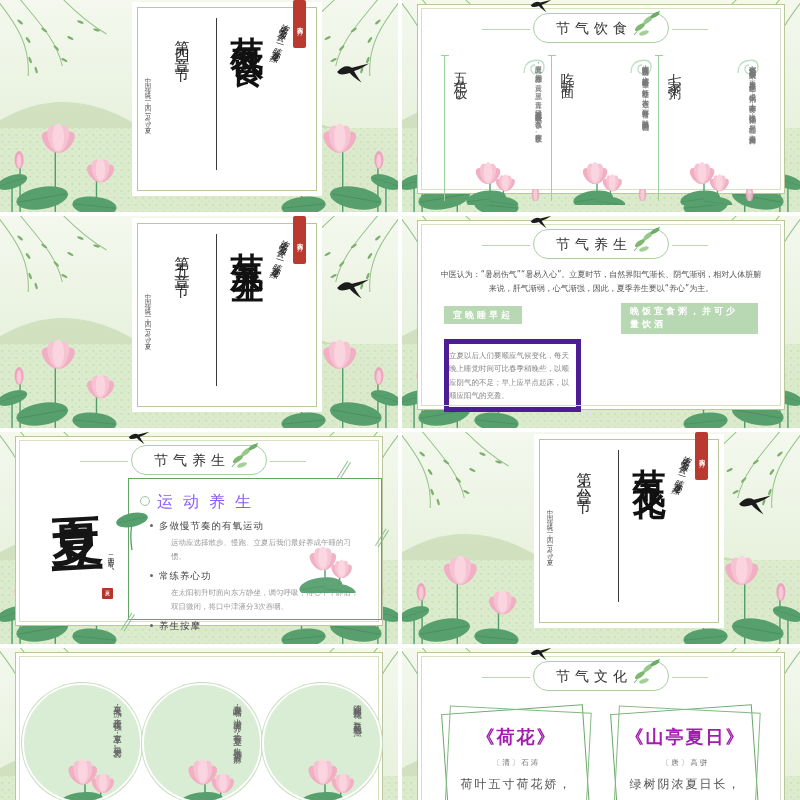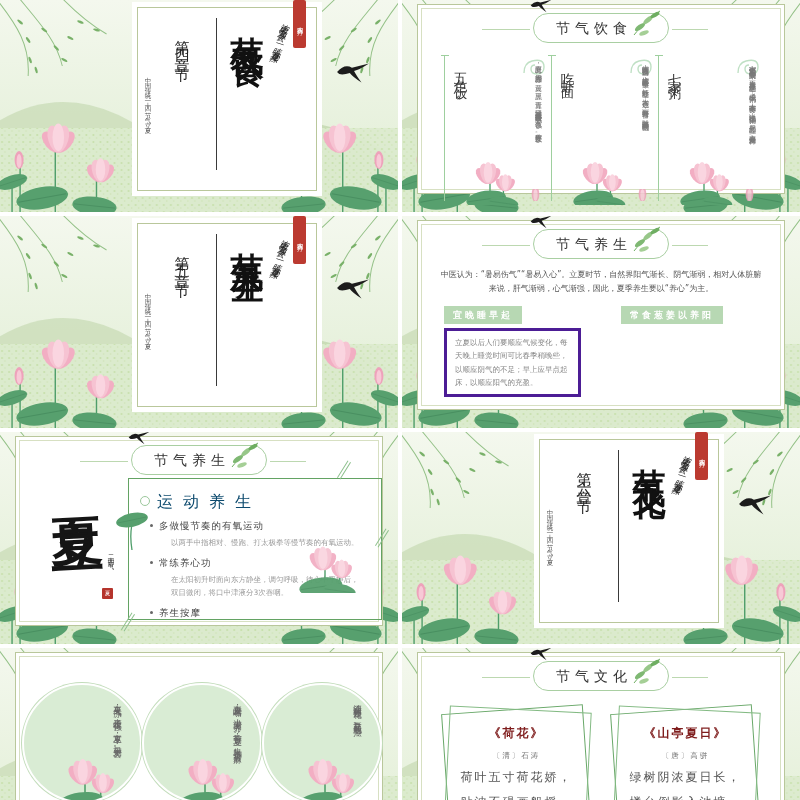--- a/index.html
+++ b/index.html
@@ -37,50 +37,50 @@
   .fcol-scroll{position:absolute;right:-4px;top:-4px;width:26px;height:26px;stroke:#bfe0c4;fill:none;}
   .fcol-title{position:absolute;left:7px;top:7px;writing-mode:vertical-rl;font-size:13.5px;letter-spacing:7px;color:#333;}
   .fcol-text{position:absolute;right:1px;top:5px;height:132px;writing-mode:vertical-rl;font-size:7px;line-height:1.55;letter-spacing:.5px;color:#7a7a7a;}
   .fcol-lotus{position:absolute;bottom:-4px;left:16px;width:58px;height:48px;}
   .fcol-bud{position:absolute;bottom:0;right:2px;width:13px;height:12px;opacity:.85;}
 
   
   .intro{margin:9px 20px 0;font-size:8px;line-height:1.8;color:#555;text-align:center;}
   .hblocks{display:grid;grid-template-columns:1fr 1fr;column-gap:14px;row-gap:6px;margin:6px 26px 0;align-items:start;gap:40px;}
   .hb-head{display:inline-block;background:#b7d8b3;color:#fff;font-size:9px;font-weight:bold;letter-spacing:3px;padding:2.5px 9px;}
-  .hb-box{border:3px solid #4c1d95;padding:5px 8px;margin-top:4px;font-size:7.5px;line-height:1.75;color:#878787;}
+  .hb-box{border:5px solid #4c1d95;padding:5px 0;margin-top:15px;font-size:7.5px;line-height:1.75;color:#878787;}
 
   
   .lixia{position:absolute;left:46px;top:44px;writing-mode:vertical-rl;font-size:52px;line-height:1.05;font-weight:bold;color:#151515;font-family:"DejaVu Serif","Liberation Serif",serif;transform:rotate(-3deg);}
   .lixia-side{position:absolute;left:106px;top:118px;writing-mode:vertical-rl;font-size:6.5px;letter-spacing:2px;color:#333;}
   .lixia-seal{position:absolute;left:102px;top:156px;width:11px;height:11px;background:#b5342c;color:#fff;font-size:5.5px;display:flex;align-items:center;justify-content:center;border-radius:1px;}
   .sport-box{position:absolute;left:128px;top:46px;right:16px;bottom:24px;border:1px solid #63a363;}
   .hatch{position:absolute;width:20px;height:4px;border-top:1px solid #8cc08c;border-bottom:1px solid #8cc08c;transform:rotate(-58deg);}
-  .sport-head{position:relative;margin:13px 0 0 28px;font-size:16px;letter-spacing:10px;color:#0c4a6e;font-weight:500;}
+  .sport-head{position:relative;margin:13px 0 0 28px;font-size:16px;letter-spacing:10px;color:#8b5cf6;font-weight:500;}
   .sport-head::before{content:"";position:absolute;left:-17px;top:4px;width:8px;height:8px;border:1.5px solid #9cc89c;border-radius:50%;}
   .sp-item{position:relative;margin:7px 0 0 30px;font-size:9.5px;color:#444;letter-spacing:1px;}
   .sp-item::before{content:"";position:absolute;left:-9px;top:4px;width:3px;height:3px;background:#666;border-radius:50%;}
   .sp-desc{margin:3px 16px 0 42px;font-size:7.5px;line-height:1.8;color:#9a9a9a;}
   .sport-leaf{position:absolute;left:112px;top:78px;width:42px;height:40px;}
   .sport-lotus{position:absolute;right:24px;bottom:26px;width:64px;height:52px;opacity:.95;}
 
   
   .circles{display:flex;justify-content:space-between;padding:0 6px;margin-top:30px;}
   .pcircle{position:relative;width:120px;height:120px;border-radius:50%;background:#d9ecd4;border:2px solid #fff;box-shadow:0 0 0 1px #c2dcba;overflow:hidden;flex:none;}
   .pc-text{position:absolute;right:15px;top:13px;height:94px;writing-mode:vertical-rl;font-size:8.5px;line-height:1.7;letter-spacing:1px;color:#666;}
   .pc-lotus{position:absolute;bottom:-8px;left:26px;width:70px;height:56px;}
 
   
   .poems{display:flex;justify-content:space-around;margin-top:16px;padding:0 14px;}
   .poem{position:relative;width:152px;height:150px;}
   .pframe,.pframe2{position:absolute;inset:2px 5px;}
   .pframe{border:1px solid #69a869;transform:rotate(-4deg);}
   .pframe2{border:1px solid #83ba83;transform:rotate(3deg);}
   .poem-inner{position:relative;text-align:center;padding-top:18px;}
-  .poem-title{font-size:12px;font-weight:bold;letter-spacing:2px;color:#7f1d1d;font-family:"DejaVu Serif","Liberation Serif",serif;}
+  .poem-title{font-size:18px;font-weight:bold;letter-spacing:2px;color:#a21caf;font-family:"DejaVu Serif","Liberation Serif",serif;}
   .poem-author{font-size:7.5px;color:#777;margin-top:9px;letter-spacing:2px;}
   .poem-line{font-size:12px;color:#555;margin-top:8px;letter-spacing:2px;}
 </style>
 </head>
 <body>
 
 <svg width="0" height="0" style="position:absolute" aria-hidden="true">
   <defs>
     <linearGradient id="skyg" x1="0" y1="0" x2="0" y2="1">
       <stop offset="0" stop-color="#f4f8ee"></stop>
@@ -290,24 +290,20 @@
             <use href="#leavesS"></use>
           </svg>
       </div>
       <div class="intro">中医认为：“暑易伤气”“暑易入心”。立夏时节，自然界阳气渐长、阴气渐弱，相对人体脏腑来说，肝气渐弱，心气渐强，因此，夏季养生要以“养心”为主。</div>
       <div class="hblocks">
         <div>
           <span class="hb-head">宜晚睡早起</span>
           <div class="hb-box">立夏以后人们要顺应气候变化，每天晚上睡觉时间可比春季稍晚些，以顺应阴气的不足；早上应早点起床，以顺应阳气的充盈。</div>
         </div>
         <div>
-          <span class="hb-head">常食葱姜以养阳</span>
-          
-        </div>
-        <div>
           <span class="hb-head">晚饭宜食粥，并可少量饮酒</span>
           
         </div>
       </div>
     </div>
   </div>
 
   <div class="slide">
     <svg class="scene">
         <use href="#scene"></use>
@@ -322,21 +318,21 @@
             <use href="#leavesS"></use>
           </svg>
       </div>
     </div>
     <div class="lixia">立夏</div>
     <div class="lixia-side">二十四节气</div>
     <div class="lixia-seal">夏</div>
     <div class="sport-box">
       <div class="sport-head">运动养生</div>
       <div class="sp-item">多做慢节奏的有氧运动</div>
-      <div class="sp-desc">以两手中指相对、慢跑、打太极拳等慢节奏的有氧运动。</div>
+      <div class="sp-desc">运动应选择散步、慢跑、立夏后我们最好养成午睡的习惯。</div>
       <div class="sp-item">常练养心功</div>
       <div class="sp-desc">在太阳初升时面向东方静坐，调匀呼吸，待心中平静后，双目微闭，将口中津液分3次吞咽。</div>
       <div class="sp-item">养生按摩</div>
       <svg class="sport-lotus">
           <use href="#lotusSm"></use>
         </svg>
     </div>
     <svg class="sport-leaf">
         <use href="#leafDecoS"></use>
       </svg>

